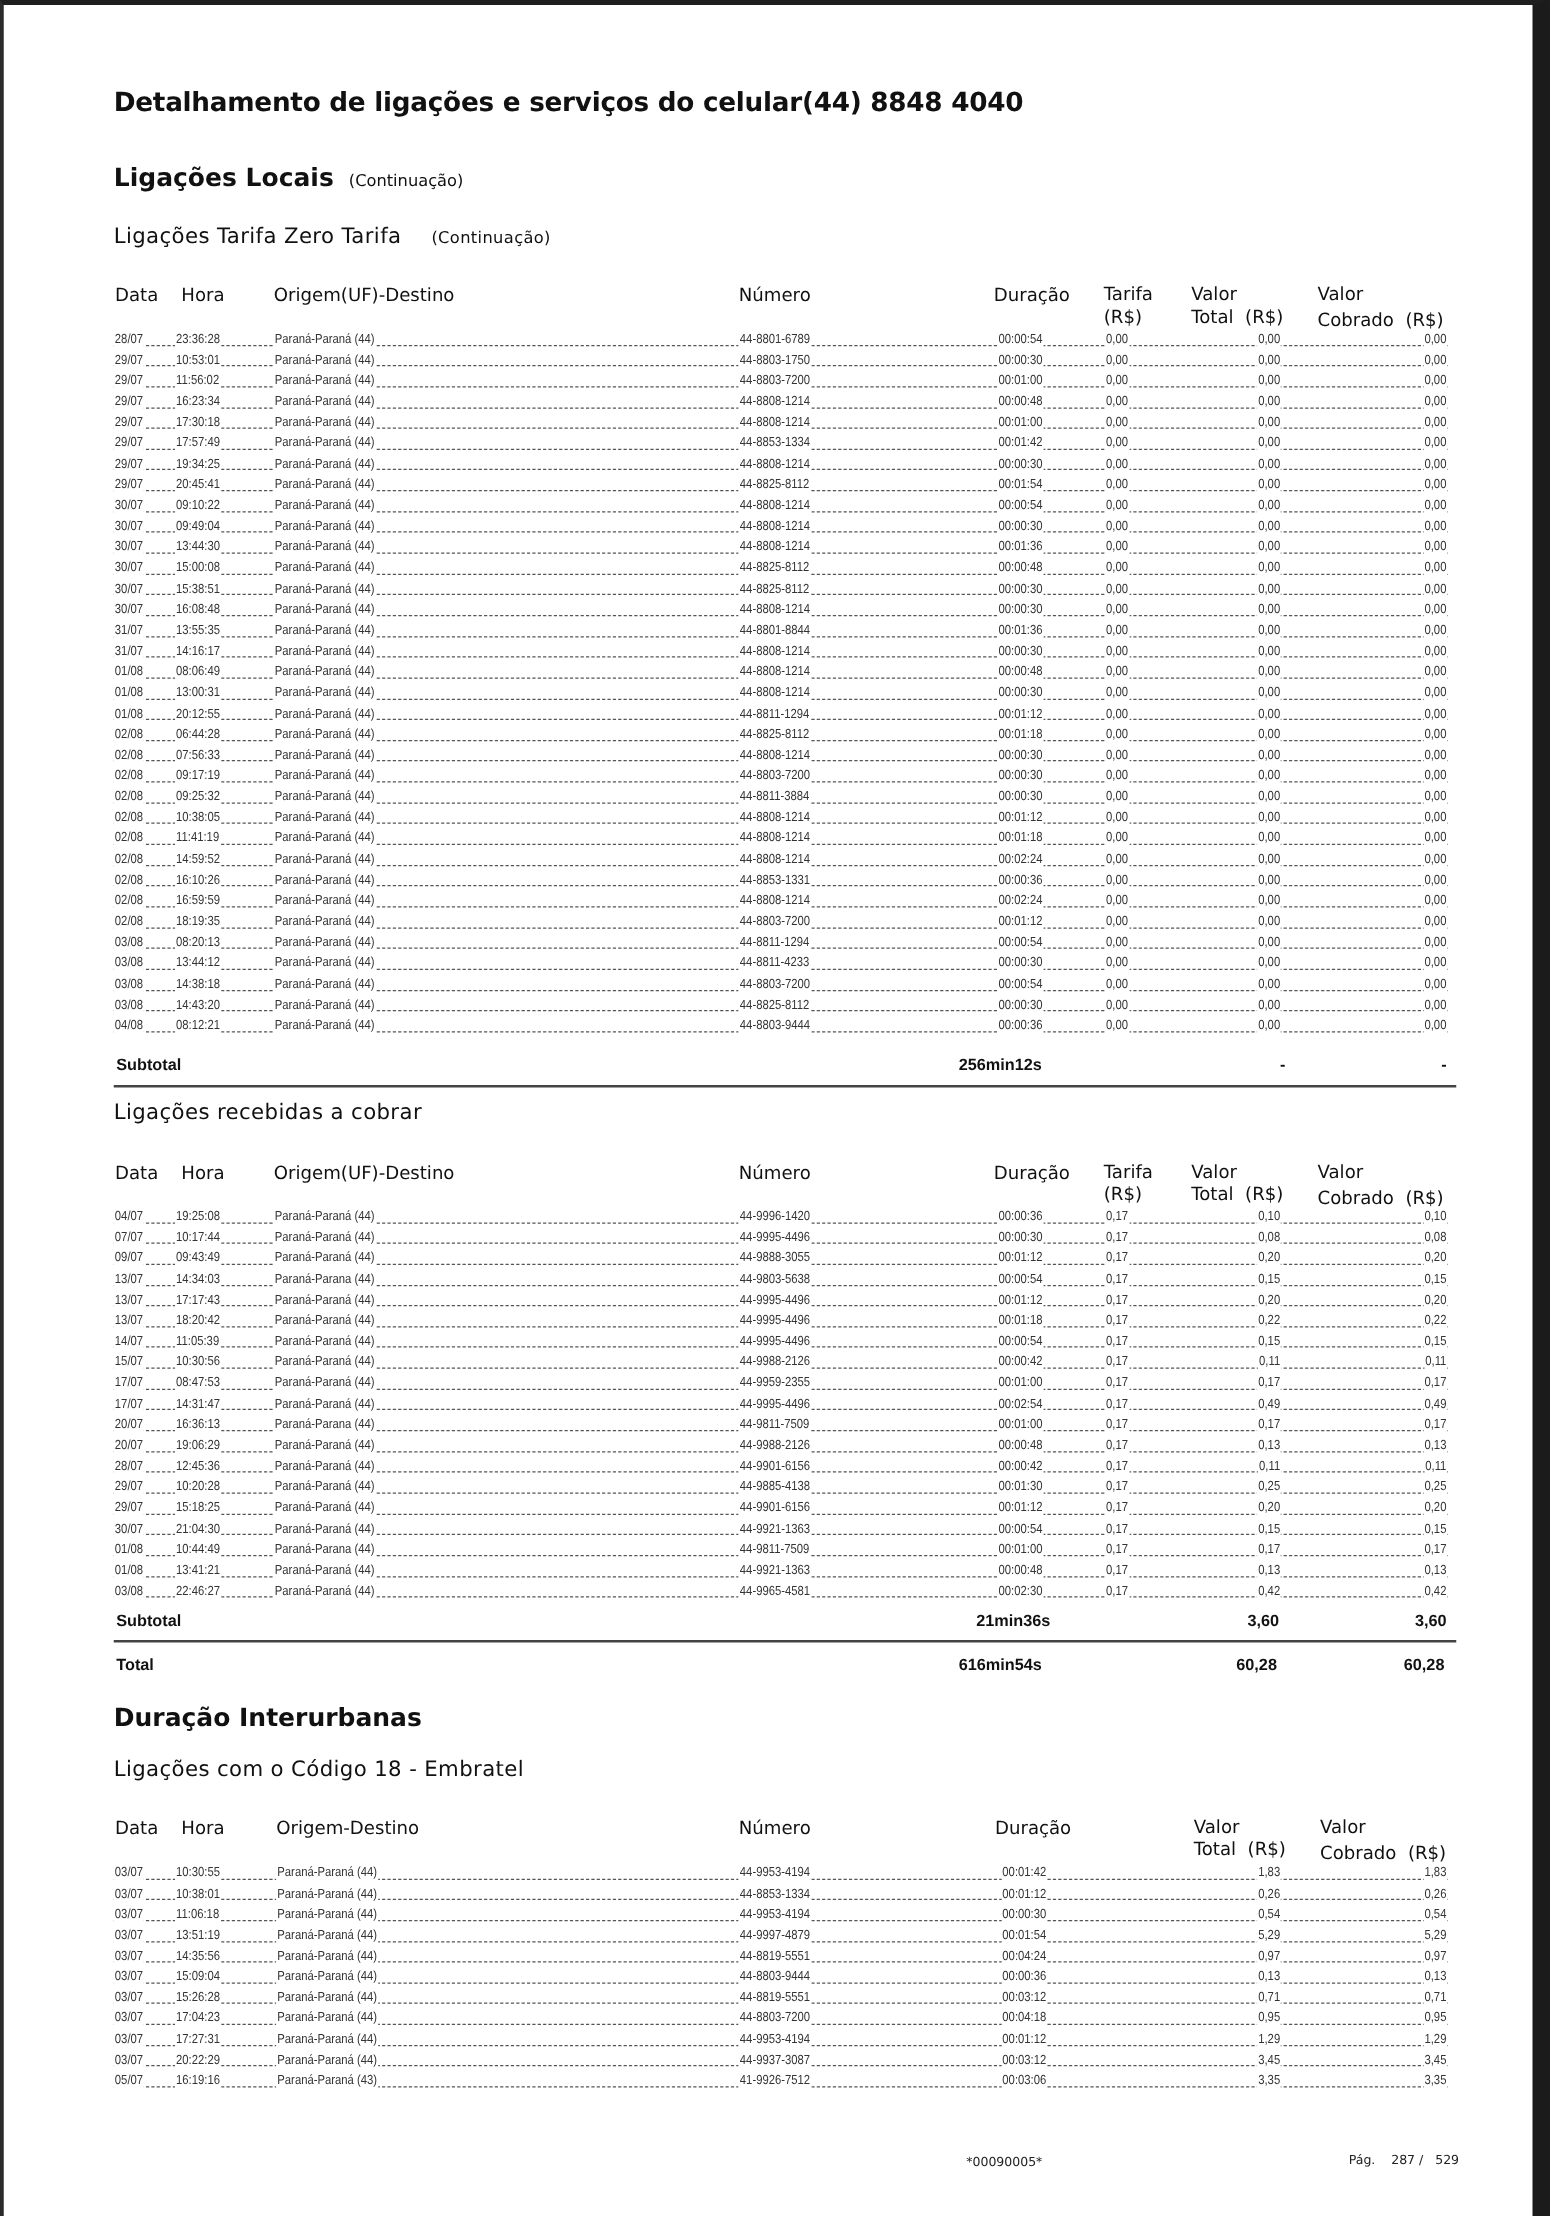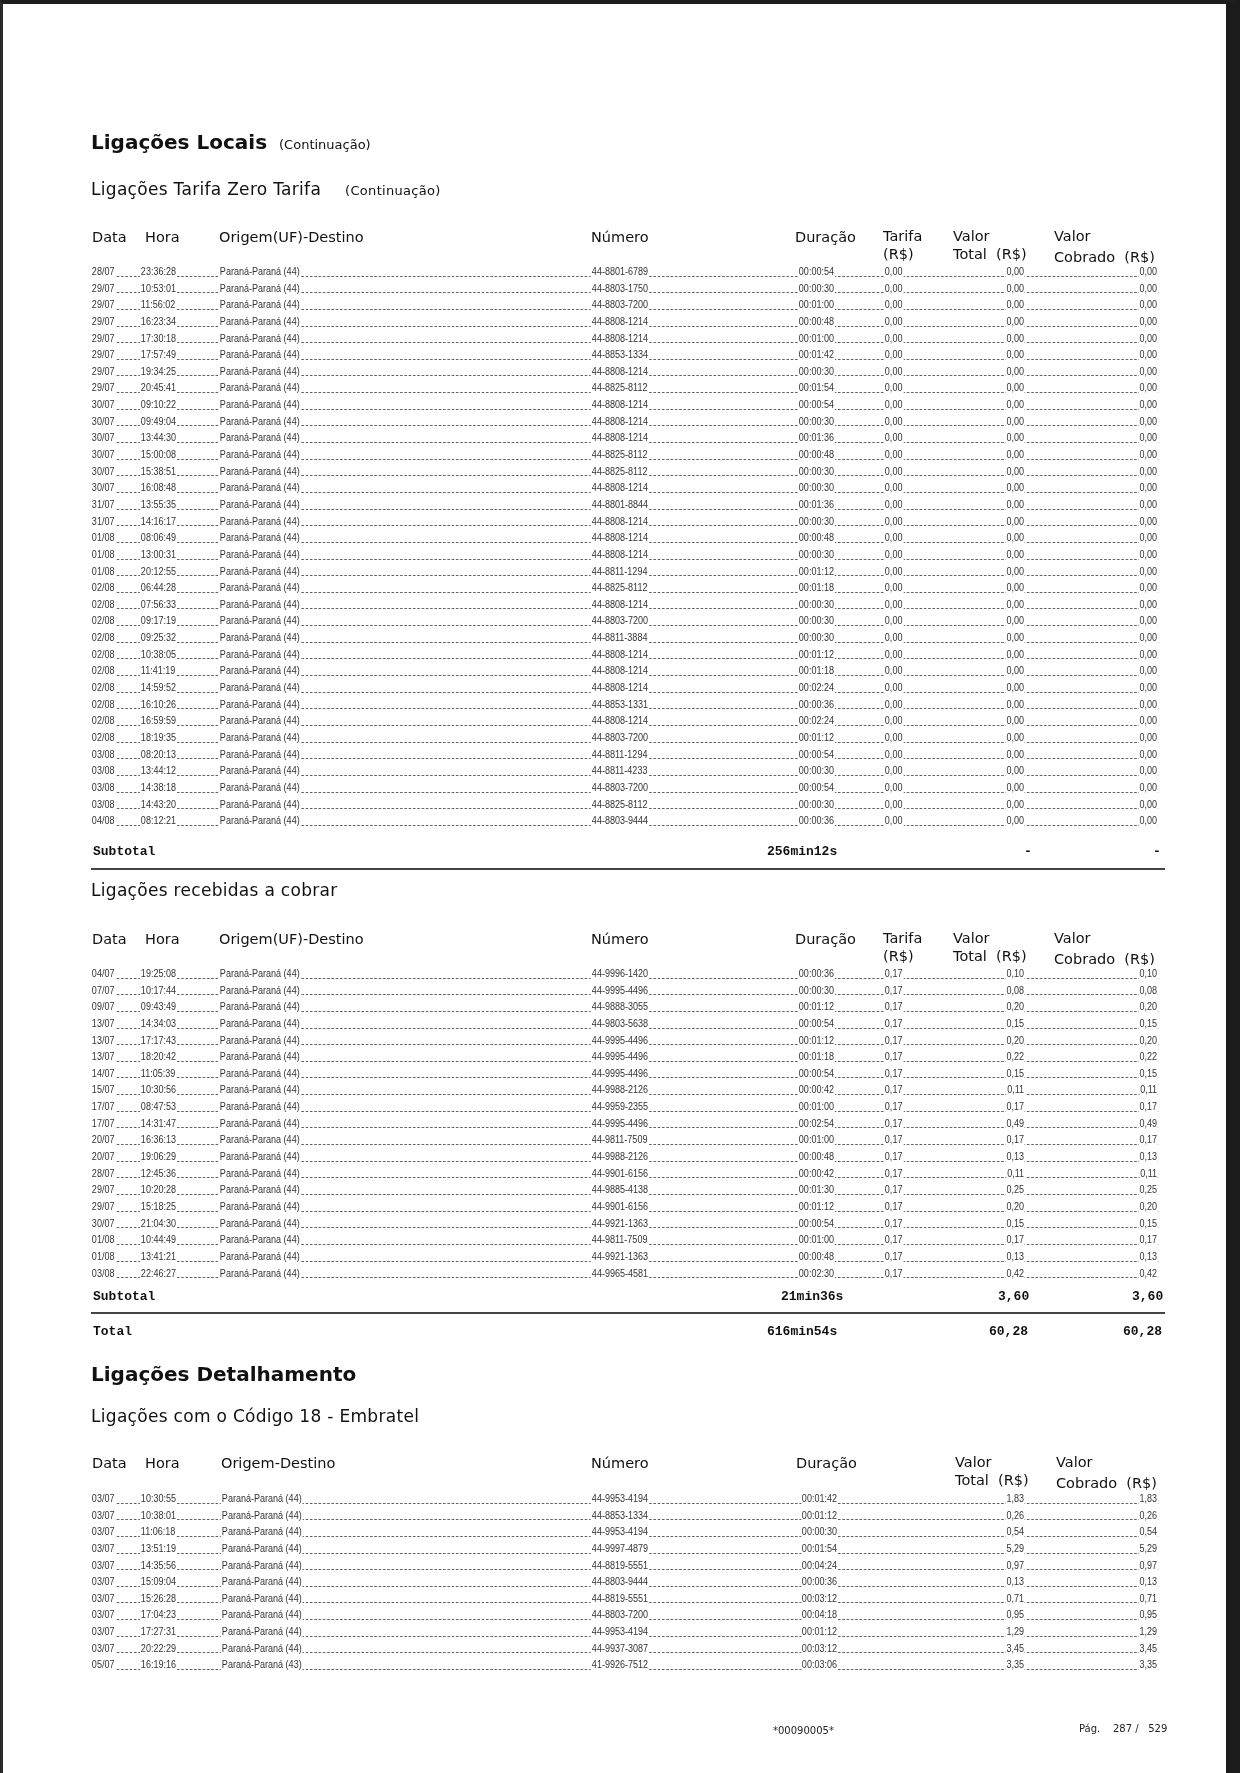--- a/index.html
+++ b/index.html
@@ -43,31 +43,32 @@
   .row .dots {
     position: absolute; left: 0; right: 173px; bottom: 3px; border-bottom: 1px dashed #555;
   }
   .cell { position: absolute; top: 0; background: #fff; padding: 0 1px; white-space: nowrap; }
   .cell.r { text-align: right; }
 
   .subtotal {
     position: absolute; left: 88px; width: 1067px; height: 20px;
     font-family: "Liberation Sans", sans-serif; font-size: 13px; font-weight: bold; color: #111;
   }
-  .subtotal span { position: absolute; top: 0; font-family: Liberation Mono, monospace; }
+  .subtotal span { position: absolute; top: 0; }
   .rule { position: absolute; left: 88px; width: 1074px; height: 2px; background: #444; }
 
   .footer-code { position: absolute; left: 770px; top: 1721px; font-size: 10px; color: #222; }
   .footer-page { position: absolute; left: 1076px; top: 1719px; font-size: 10px; color: #222; }
 </style>
 </head>
 <body>
 
 <div class="page">
 
+  <div class="doc-title">Detalhamento de ligações e serviços do celular(44) 8848 4040</div>
 
   <div class="section-title" style="top:126px">
     <span>Ligações Locais</span><span class="cont">(Continuação)</span>
   </div>
   <div class="sub-title" style="top:175px">
     <span>Ligações Tarifa Zero Tarifa</span><span class="cont">(Continuação)</span>
   </div>
 
   <div>
     <div class="hdr" style="left:89px;top:224px">Data</div>
@@ -698,21 +699,21 @@
   </div>
   <div class="rule" style="top:1308px"></div>
 
   <div class="subtotal" style="top:1320px">
     <span style="left:2px">Total</span>
     <span style="left:676px">616min54s</span>
     <span style="left:898px">60,28</span>
     <span style="left:1032px">60,28</span>
   </div>
 
-  <div class="section-title" style="top:1358px">Ligações Detalhamento</div>
+  <div class="section-title" style="top:1358px">Duração Interurbanas</div>
   <div class="sub-title" style="top:1402px">Ligações com o Código 18 - Embratel</div>
 
   <div>
     <div class="hdr" style="left:89px;top:1450px">Data</div>
     <div class="hdr" style="left:142px;top:1450px">Hora</div>
     <div class="hdr" style="left:218px;top:1450px">Origem-Destino</div>
     <div class="hdr" style="left:588px;top:1450px">Número</div>
     <div class="hdr" style="left:793px;top:1450px">Duração</div>
     <div class="hdr" style="left:952px;top:1449px"><span>Valor</span><br><span style="white-space:pre">Total  (R$)</span></div>
     <div class="hdr" style="left:1053px;top:1449px"><span>Valor</span><br><span style="white-space:pre;position:relative;top:3px">Cobrado  (R$)</span></div>

